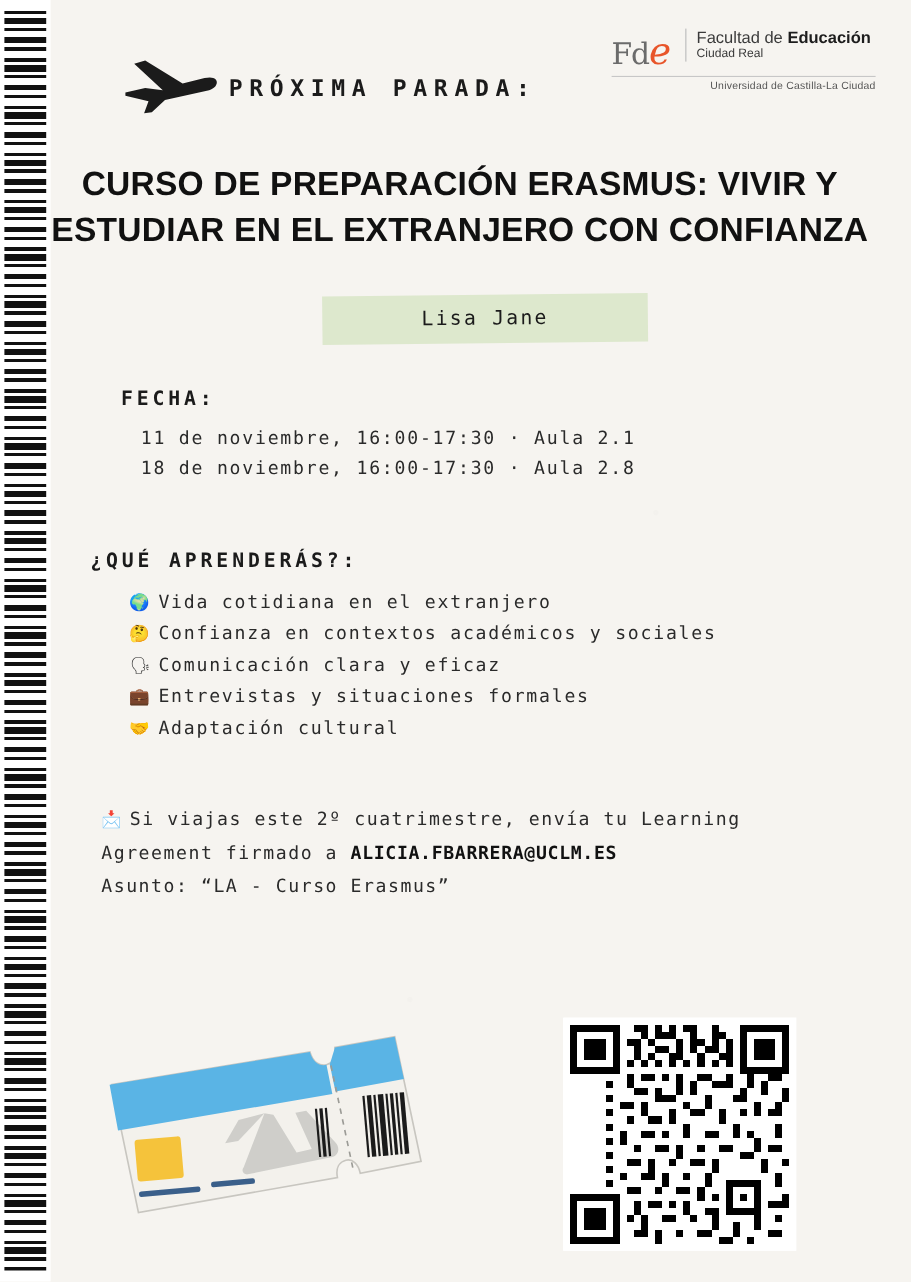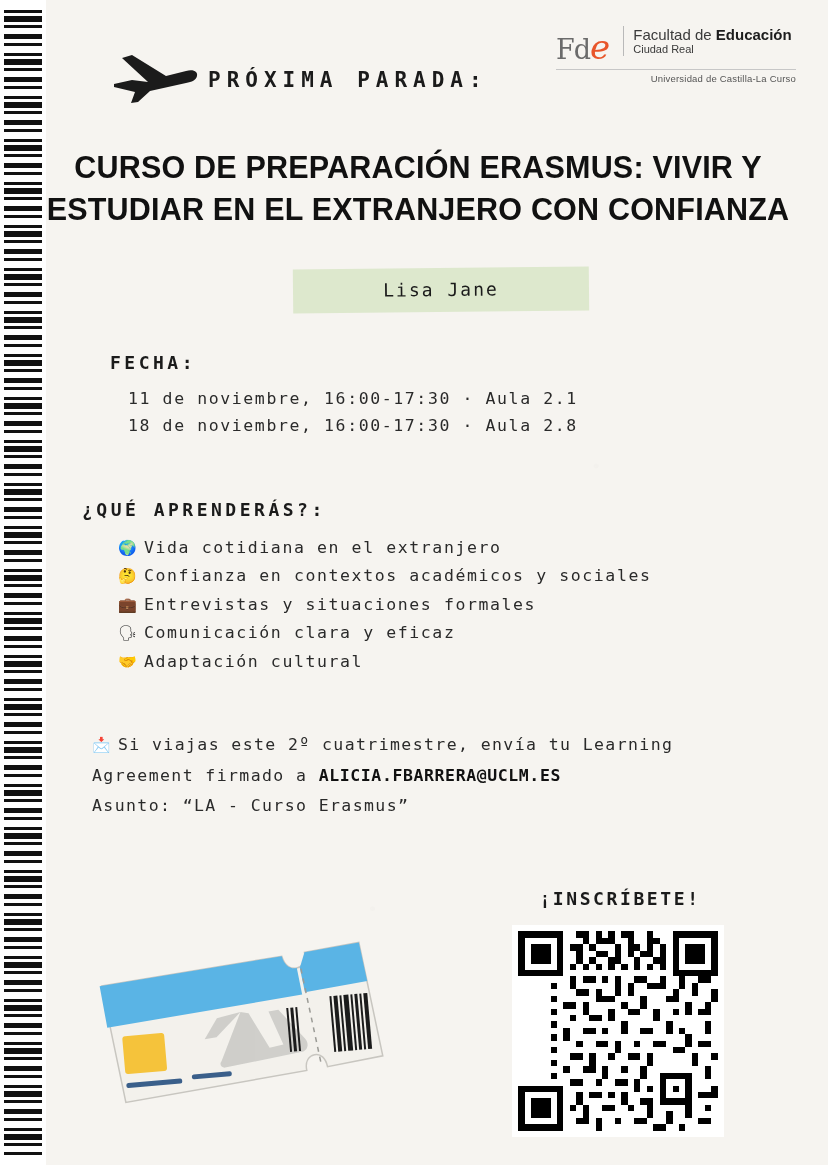--- a/index.html
+++ b/index.html
@@ -274,21 +274,21 @@
   <div class="barcode-strip">
     <div class="bars"></div>
   </div>
 
   <div class="uclm-logo">
     <span class="mark"><span>Fd</span><span class="e">e</span></span>
     <span class="words">
       <div class="l1"><span>Facultad de </span><b>Educación</b></div>
       <div class="l2">Ciudad Real</div>
     </span>
-    <div class="rule">Universidad de Castilla-La Curso</div>
+    <div class="rule">Universidad de Castilla-La Ciudad</div>
   </div>
 
   <div class="plane-icon">
     <svg viewBox="0 0 92 58" width="92" height="58">
       <path d="M6 38 L24 34 L40 36 L14 12 L24 9 L58 30 L78 25 C86 23 90 26 89 30 C88 34 84 36 78 37 L42 45 L30 56 L23 57 L27 46 L6 41 Z" fill="#1b1b1b"></path>
     </svg>
   </div>
 
   <div class="kicker">PRÓXIMA PARADA:</div>
 
@@ -301,32 +301,31 @@
   <div class="sec-head" id="fecha-head">FECHA:</div>
   <div class="date-lines">
     <div>11 de noviembre, 16:00-17:30 · Aula 2.1</div>
     <div>18 de noviembre, 16:00-17:30 · Aula 2.8</div>
   </div>
 
   <div class="sec-head" id="aprender-head">¿QUÉ APRENDERÁS?:</div>
   <ul class="bullets">
     <li><span class="emo">🌍</span><span>Vida cotidiana en el extranjero</span></li>
     <li><span class="emo">🤔</span><span>Confianza en contextos académicos y sociales</span></li>
+    <li><span class="emo">🗣</span><span>Comunicación clara y eficaz</span></li>
     <li><span class="emo">💼</span><span>Entrevistas y situaciones formales</span></li>
-    <li><span class="emo">🗣</span><span>Comunicación clara y eficaz</span></li>
     <li><span class="emo">🤝</span><span>Adaptación cultural</span></li>
   </ul>
 
   <div class="email-block">
     <div><span class="mail-emo">📩</span><span>Si viajas este 2º cuatrimestre, envía tu Learning</span></div>
     <div><span>Agreement firmado a </span><span class="addr">ALICIA.FBARRERA@UCLM.ES</span></div>
     <div>Asunto: “LA - Curso Erasmus”</div>
   </div>
 
-  <div class="inscribete">¡INSCRÍBETE!</div>
 
   <div class="qr">
     <svg viewBox="0 0 33 33" width="212" height="212" shape-rendering="crispEdges">
       <rect width="33" height="33" fill="#ffffff"></rect>
       <g fill="#000000">
 
         <rect x="1" y="1" width="7" height="1"></rect>
           <rect x="1" y="7" width="7" height="1"></rect>
         <rect x="1" y="1" width="1" height="7"></rect>
           <rect x="7" y="1" width="1" height="7"></rect>

